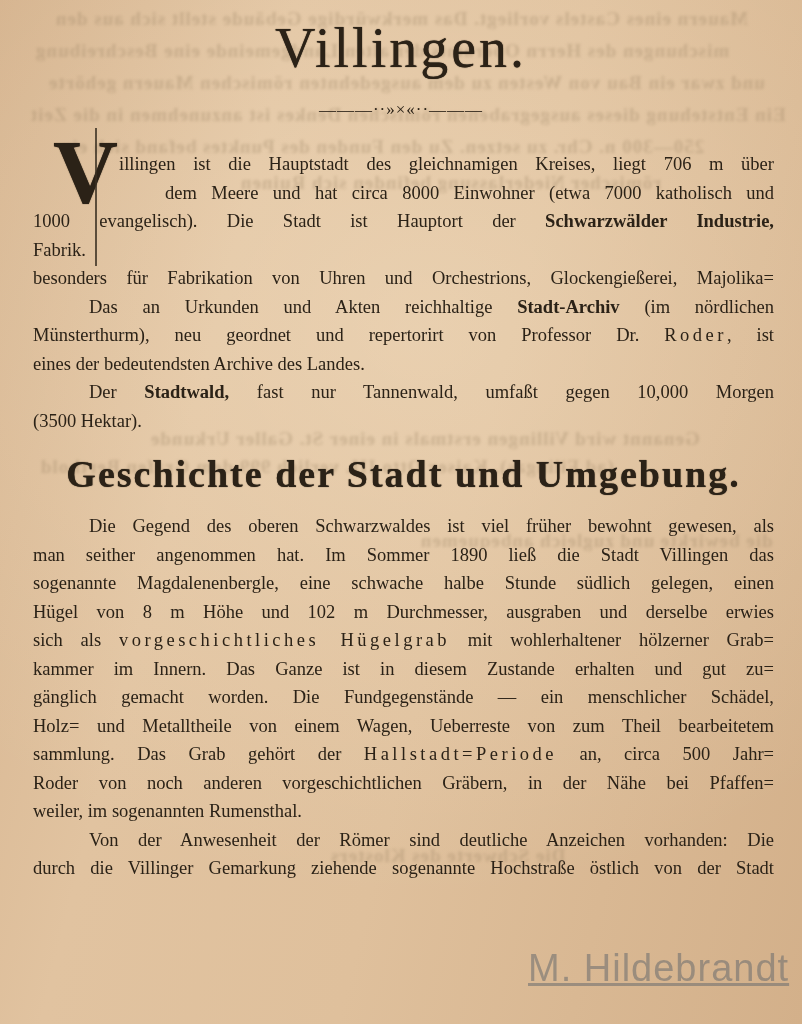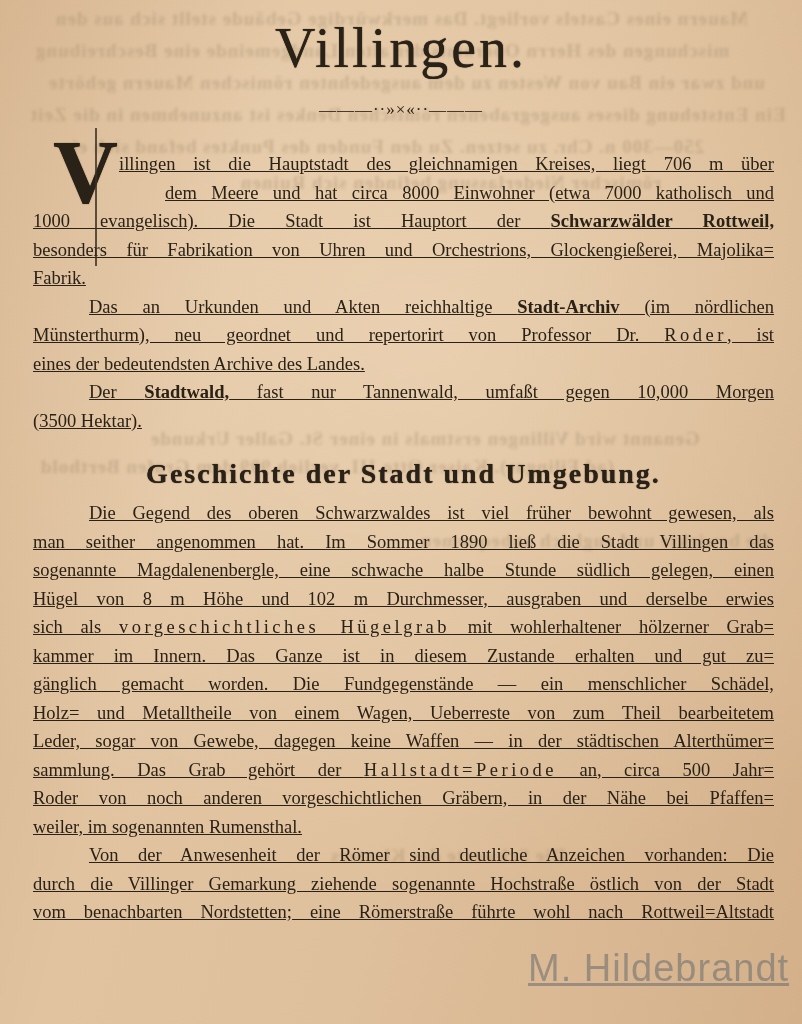--- a/index.html
+++ b/index.html
@@ -45,42 +45,42 @@
     position: absolute; top: 100px; left: 0; width: 100%;
     text-align: center; z-index: 2;
     font-size: 17px; letter-spacing: 1px; color: #2b2217;
   }
 
   .text-body {
     position: absolute; left: 33px; top: 150px; width: 741px;
     z-index: 2;
     font-size: 18.5px; line-height: 28.5px;
   }
-  .line { text-align: justify; text-align-last: justify; box-sizing: border-box; text-decoration: underline; }
+  .line { text-align: justify; text-align-last: justify; box-sizing: border-box; }
   .endline { text-align: left; text-align-last: left; }
   .indent { text-indent: 56px; }
   .pad-a { padding-left: 86px; }
   .pad-b { padding-left: 132px; }
   .bold { font-weight: bold; }
   .spaced { letter-spacing: 3.5px; }
 
   .dropcap {
     position: absolute; left: 20px; top: -16px;
     font-size: 90px; line-height: 78px; font-weight: bold;
     text-shadow: 0 0 1px #2b2217;
   }
   .pen-stroke {
     position: absolute; left: 62px; top: -22px;
     width: 2px; height: 138px; background: #3a2f22; opacity: .8;
   }
 
   .heading {
     text-align: right; text-align-last: center;
-    font-weight: bold; font-size: 28px; line-height: 34px;
-    letter-spacing: 2px; margin: 22px 0 8px;
+    font-weight: bold; font-size: 38px; line-height: 34px;
+    letter-spacing: 2px; margin: 22px 0 21px;
     text-shadow: 0 0 1px #2b2217;
   }
 
   .watermark {
     position: absolute; left: 528px; top: 947px; z-index: 3;
     font-family: "Liberation Sans", sans-serif;
     font-size: 38px; color: #767472; opacity: 0.62; letter-spacing: 1px; text-decoration: underline;
   }
 </style>
 </head>
@@ -101,23 +101,23 @@
 
 <div class="divider">―――··»×«··―――</div>
 
 <div class="text-body">
 
   <div style="position:relative;">
     <span class="dropcap">V</span>
     <span class="pen-stroke"></span>
     <div class="line pad-a">illingen ist die Hauptstadt des gleichnamigen Kreises, liegt 706 m über</div>
     <div class="line pad-b">dem Meere und hat circa 8000 Einwohner (etwa 7000 katholisch und</div>
-    <div class="line"><span>1000 evangelisch). Die Stadt ist Hauptort der </span><span class="bold">Schwarzwälder Rottweil,</span></div>
+    <div class="line"><span>1000 evangelisch). Die Stadt ist Hauptort der </span><span class="bold">Schwarzwälder Industrie,</span></div>
+    <div class="line endline">Fabrik.</div>
     <div class="line">besonders für Fabrikation von Uhren und Orchestrions, Glockengießerei, Majolika=</div>
-    <div class="line endline">Fabrik.</div>
   </div>
 
   <div>
     <div class="line indent"><span>Das an Urkunden und Akten reichhaltige </span><span class="bold">Stadt-Archiv</span><span> (im nördlichen</span></div>
     <div class="line"><span>Münsterthurm), neu geordnet und repertorirt von Professor Dr. </span><span class="spaced">Roder</span><span>, ist</span></div>
     <div class="line endline">eines der bedeutendsten Archive des Landes.</div>
   </div>
 
   <div>
     <div class="line indent"><span>Der </span><span class="bold">Stadtwald,</span><span> fast nur Tannenwald, umfaßt gegen 10,000 Morgen</span></div>
@@ -128,27 +128,25 @@
 
   <div>
     <div class="line indent">Die Gegend des oberen Schwarzwaldes ist viel früher bewohnt gewesen, als</div>
     <div class="line">man seither angenommen hat. Im Sommer 1890 ließ die Stadt Villingen das</div>
     <div class="line">sogenannte Magdalenenbergle, eine schwache halbe Stunde südlich gelegen, einen</div>
     <div class="line">Hügel von 8 m Höhe und 102 m Durchmesser, ausgraben und derselbe erwies</div>
     <div class="line"><span>sich als </span><span class="spaced">vorgeschichtliches Hügelgrab</span><span> mit wohlerhaltener hölzerner Grab=</span></div>
     <div class="line">kammer im Innern. Das Ganze ist in diesem Zustande erhalten und gut zu=</div>
     <div class="line">gänglich gemacht worden. Die Fundgegenstände — ein menschlicher Schädel,</div>
     <div class="line">Holz= und Metalltheile von einem Wagen, Ueberreste von zum Theil bearbeitetem</div>
-    <div class="line">Leder, sogar von Gewebe, dagegen keine Waffen — in der städtischen Alterthümer=</div>
     <div class="line"><span>sammlung. Das Grab gehört der </span><span class="spaced">Hallstadt=Periode</span><span> an, circa 500 Jahr=</span></div>
     <div class="line">Roder von noch anderen vorgeschichtlichen Gräbern, in der Nähe bei Pfaffen=</div>
     <div class="line endline">weiler, im sogenannten Rumensthal.</div>
   </div>
 
   <div>
     <div class="line indent">Von der Anwesenheit der Römer sind deutliche Anzeichen vorhanden: Die</div>
     <div class="line">durch die Villinger Gemarkung ziehende sogenannte Hochstraße östlich von der Stadt</div>
-    <div class="line">vom benachbarten Nordstetten; eine Römerstraße führte wohl nach Rottweil=Altstadt</div>
   </div>
 
 </div>
 
 <div class="watermark">M. Hildebrandt</div>
 
 </body></html>

